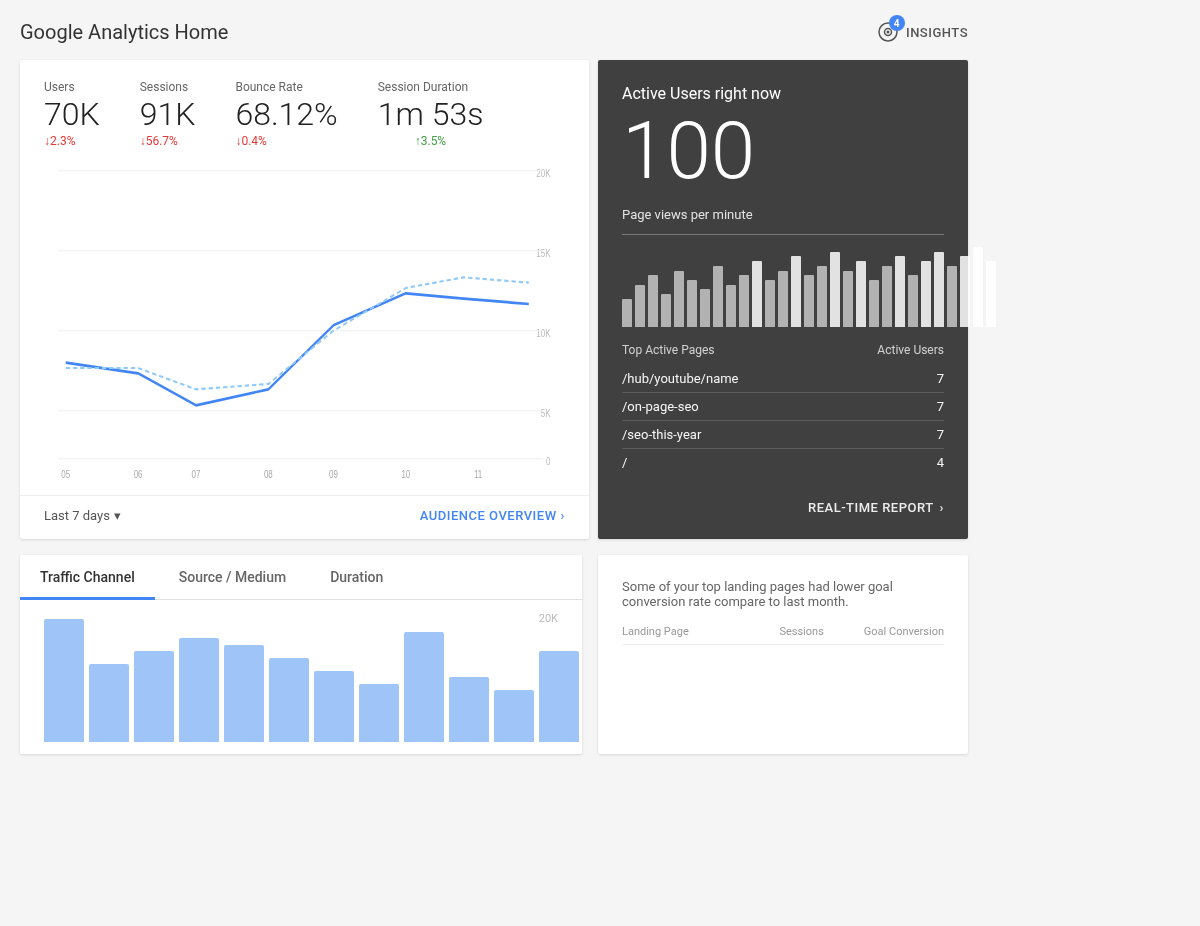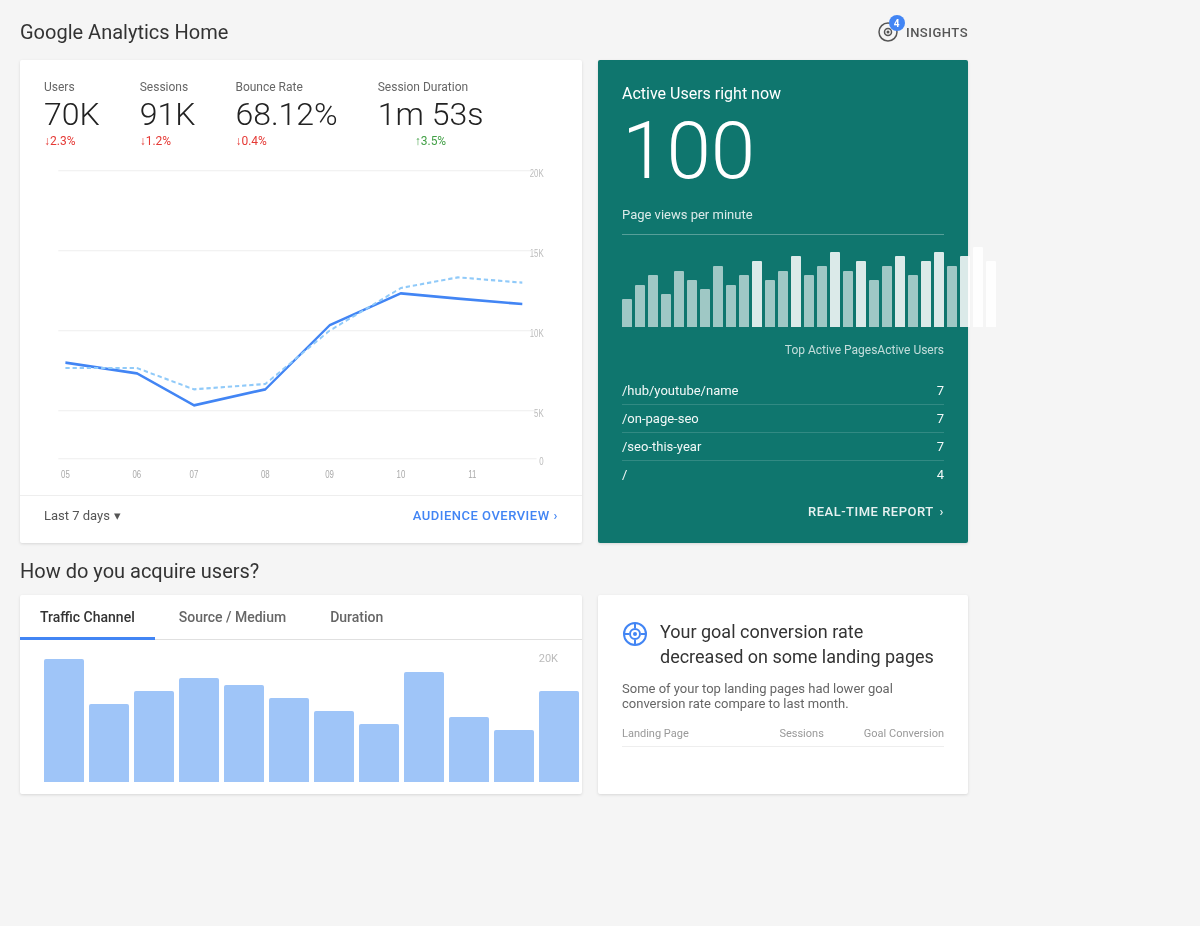--- a/index.html
+++ b/index.html
@@ -54,21 +54,21 @@
       border-radius: 50%;
       display: flex;
       align-items: center;
       justify-content: center;
       font-weight: 700;
     }
     
     .main-grid {
       display: grid;
       grid-template-columns: 1fr 370px;
-      gap: 16px;
+      gap: 9px;
       margin-bottom: 16px;
     }
     
     .card {
       background: #fff;
       border-radius: 2px;
       box-shadow: 0 1px 3px rgba(0,0,0,0.12);
       overflow: hidden;
     }
     .metrics-row {
@@ -126,21 +126,21 @@
       align-items: center;
       gap: 4px;
       color: #4285f4;
       font-size: 13px;
       font-weight: 500;
       letter-spacing: 0.5px;
       cursor: pointer;
     }
     
     .active-card {
-      background: #0f766e;
+      background: #404040;
       border-radius: 2px;
       box-shadow: 0 1px 3px rgba(0,0,0,0.12);
       padding: 24px;
       color: #fff;
       display: flex;
       flex-direction: column;
     }
     .active-title {
       font-size: 16px;
       font-weight: 400;
@@ -171,24 +171,24 @@
       flex: 1;
       border-radius: 1px 1px 0 0;
       min-width: 10px;
     }
     .mini-bar.tall { background: rgba(255,255,255,0.85); }
     .top-pages-table {
       flex: 1;
     }
     .top-pages-header {
       display: flex;
-      justify-content: flex-end;
+      justify-content: space-between;
       font-size: 12px;
       color: rgba(255,255,255,0.75);
-      margin-bottom: 20px;
+      margin-bottom: 8px;
     }
     .top-page-row {
       display: flex;
       justify-content: space-between;
       font-size: 13px;
       color: rgba(255,255,255,0.95);
       padding: 6px 0;
       border-bottom: 1px solid rgba(255,255,255,0.15);
     }
     .top-page-row:last-child { border-bottom: none; }
@@ -314,21 +314,21 @@
       <div class="metrics-row">
 
       <div class="metric-block">
       <div class="metric-label">Users</div>
       <div class="metric-value">70K</div>
       <div class="metric-change down">↓2.3%</div>
     </div>
           <div class="metric-block">
       <div class="metric-label">Sessions</div>
       <div class="metric-value">91K</div>
-      <div class="metric-change down">↓1.2%</div>
+      <div class="metric-change down">↓56.7%</div>
     </div>
           <div class="metric-block">
       <div class="metric-label">Bounce Rate</div>
       <div class="metric-value">68.12%</div>
       <div class="metric-change down">↓0.4%</div>
     </div>
           <div class="metric-block">
       <div class="metric-label">Session Duration</div>
       <div class="metric-value">1m 53s</div>
       <div class="metric-change up">↑3.5%</div>
@@ -435,21 +435,20 @@
           </div>
       </div>
       <div class="active-footer">
         <span>REAL-TIME REPORT</span>
         <span>›</span>
       </div>
     </div>
   </div>
 
   <div>
-    <div class="bottom-section-title">How do you acquire users?</div>
     <div class="bottom-grid">
 
       <div class="card">
         <div class="tabs-row" id="tabs-row">
             <div class="tab-item active">Traffic Channel</div>
             <div class="tab-item">Source / Medium</div>
             <div class="tab-item">Duration</div>
           </div>
         <div class="bar-chart-area">
           <div style="position:relative; height:130px;">
@@ -468,34 +467,20 @@
                 <div style="background: rgb(159, 197, 248); border-radius: 2px 2px 0px 0px; height: 50%; width: 40px; flex-shrink: 0;"></div>
                 <div style="background: rgb(159, 197, 248); border-radius: 2px 2px 0px 0px; height: 40%; width: 40px; flex-shrink: 0;"></div>
                 <div style="background: rgb(159, 197, 248); border-radius: 2px 2px 0px 0px; height: 70%; width: 40px; flex-shrink: 0;"></div>
                 <div style="background: rgb(159, 197, 248); border-radius: 2px 2px 0px 0px; height: 65%; width: 40px; flex-shrink: 0;"></div>
               </div>
           </div>
         </div>
       </div>
 
       <div class="insight-card card">
-        <div class="insight-header">
-          <div class="insight-icon">
-            <svg width="26" height="26" viewBox="0 0 26 26" fill="none">
-              <circle cx="13" cy="13" r="11" stroke="#4285f4" stroke-width="2" fill="none"></circle>
-              <circle cx="13" cy="13" r="5" stroke="#4285f4" stroke-width="2" fill="none"></circle>
-              <circle cx="13" cy="13" r="2" fill="#4285f4"></circle>
-              <line x1="13" y1="2" x2="13" y2="7" stroke="#4285f4" stroke-width="2"></line>
-              <line x1="13" y1="19" x2="13" y2="24" stroke="#4285f4" stroke-width="2"></line>
-              <line x1="2" y1="13" x2="7" y2="13" stroke="#4285f4" stroke-width="2"></line>
-              <line x1="19" y1="13" x2="24" y2="13" stroke="#4285f4" stroke-width="2"></line>
-            </svg>
-          </div>
-          <div class="insight-title">Your goal conversion rate decreased on some landing pages</div>
-        </div>
         <div class="insight-desc">Some of your top landing pages had lower goal conversion rate compare to last month.</div>
         <div class="insight-table-header">
           <span>Landing Page</span>
           <span style="display:flex; gap:40px;">
             <span>Sessions</span>
             <span>Goal Conversion</span>
           </span>
         </div>
       </div>
     </div>

